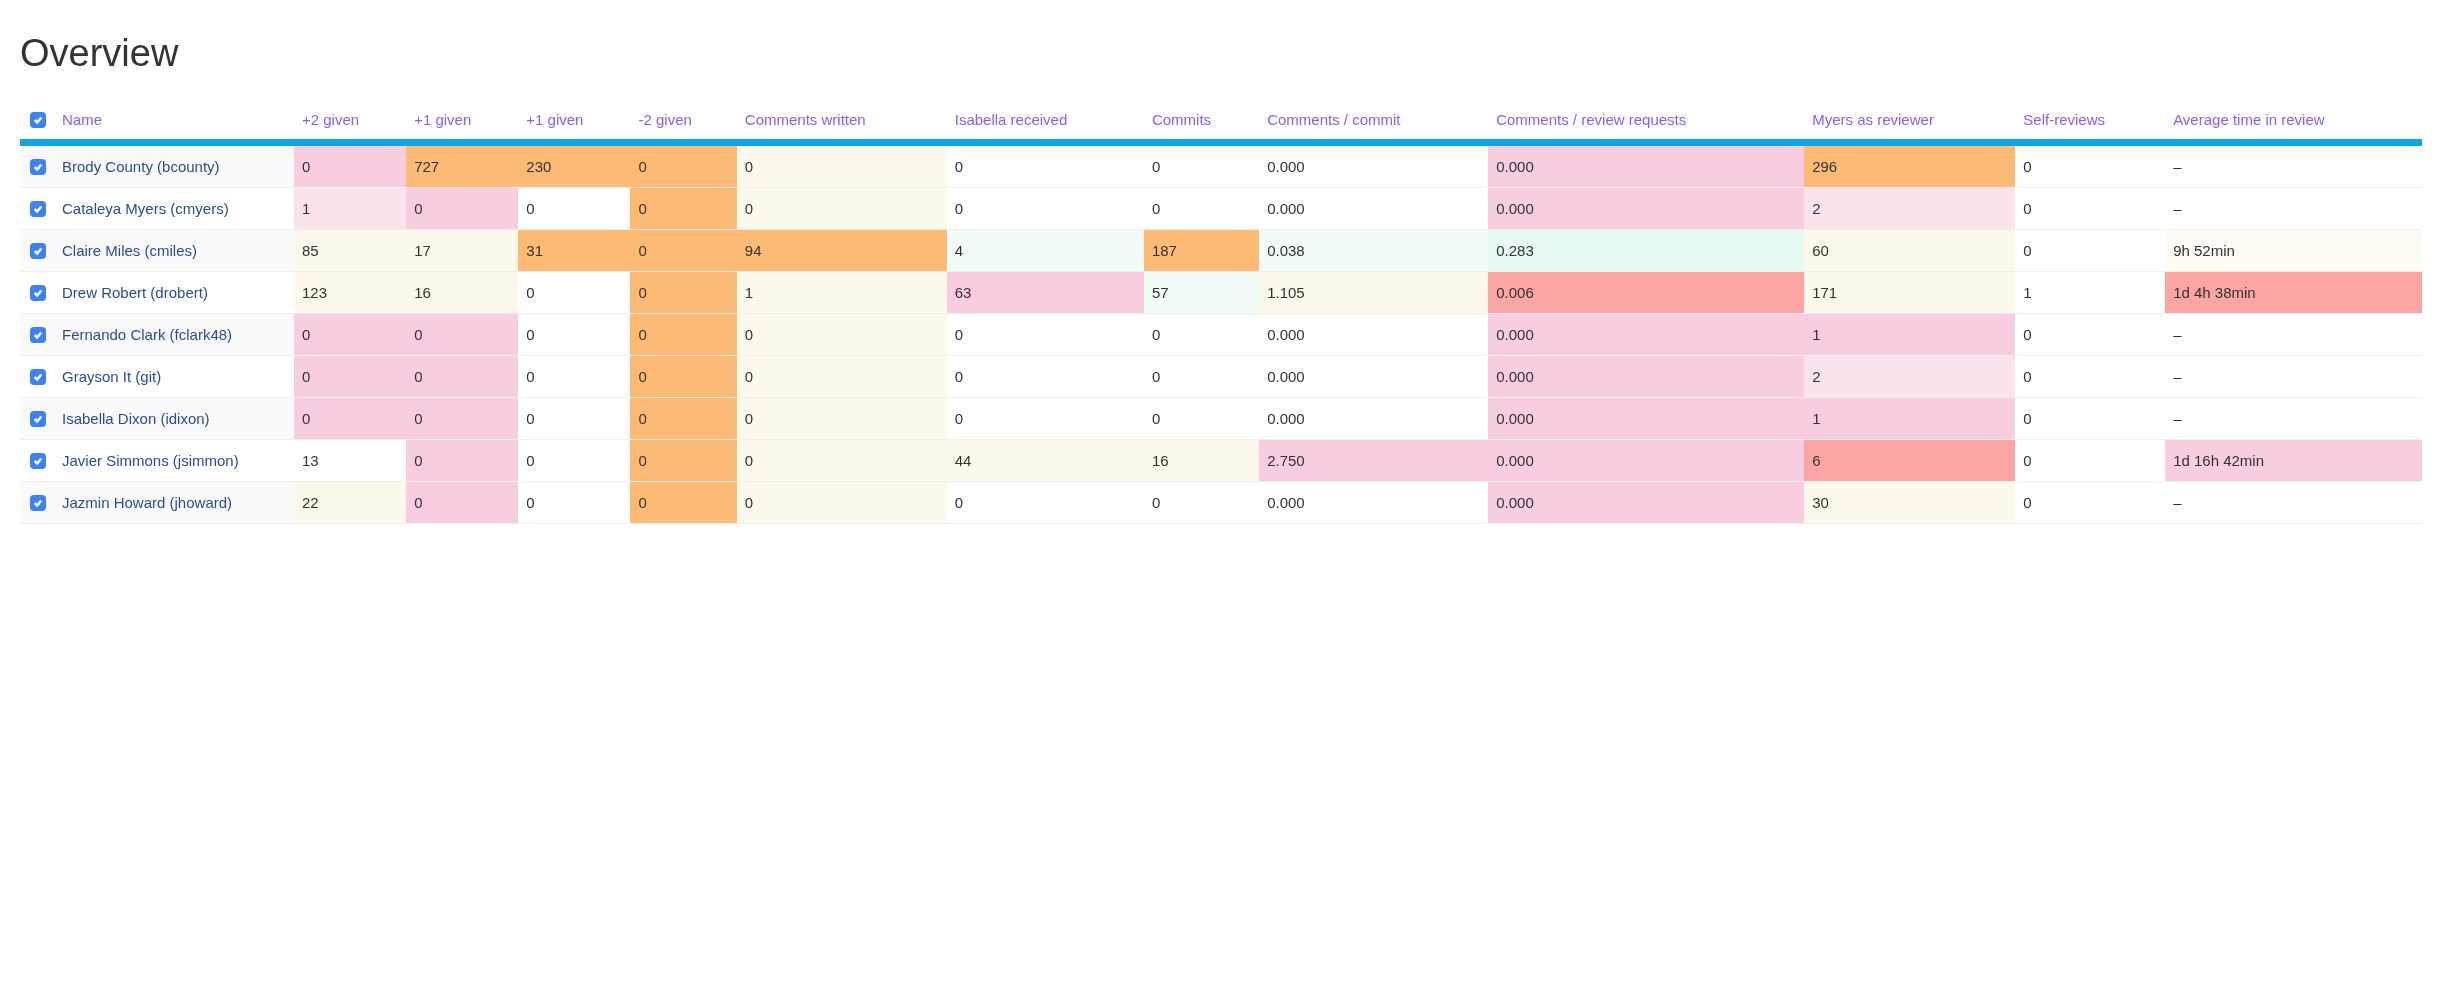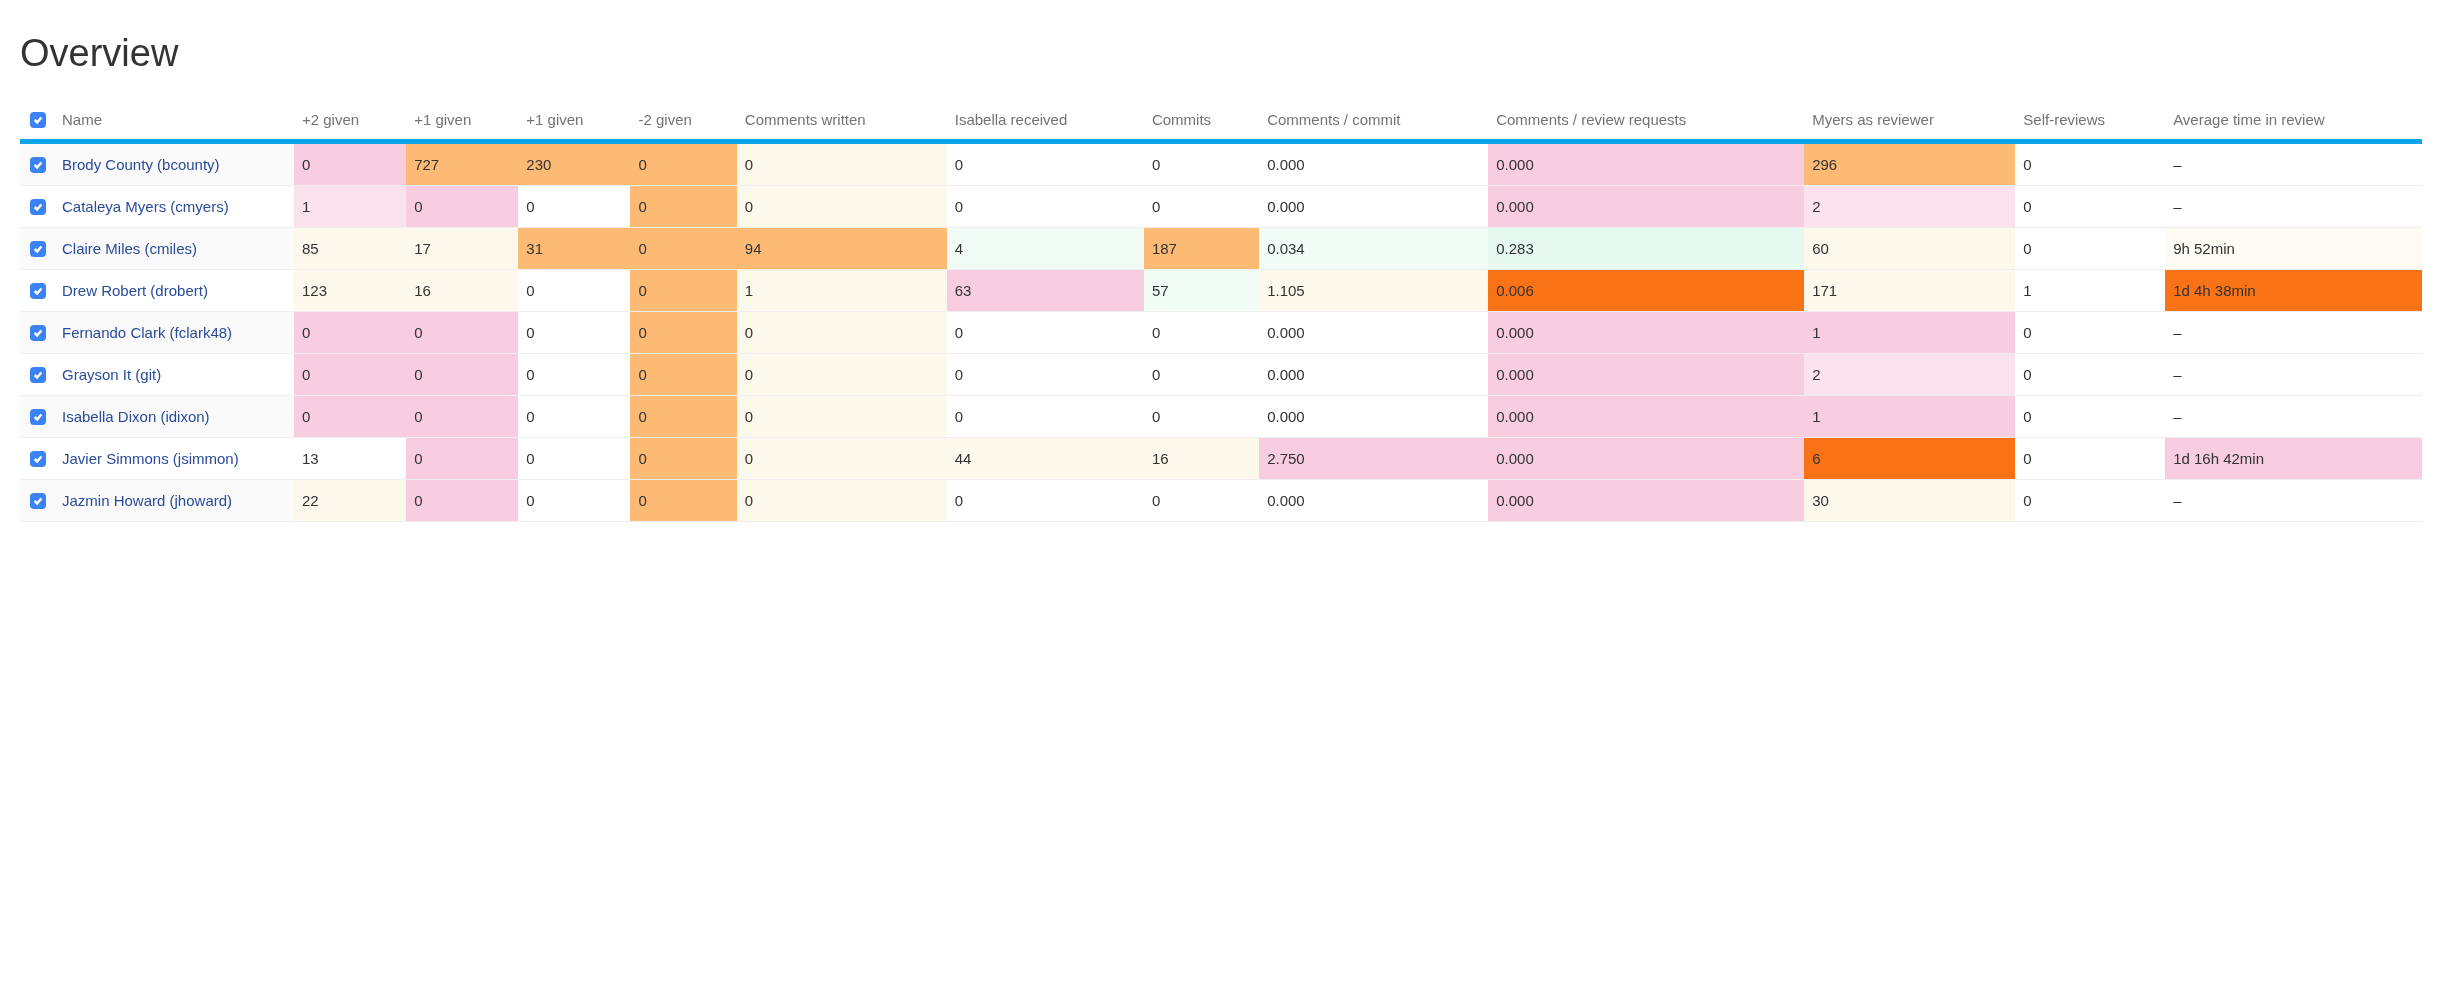--- a/index.html
+++ b/index.html
@@ -19,23 +19,23 @@
     margin-top: 12px;
   }
   table {
     border-collapse: collapse;
     width: 100%;
     font-size: 15px;
   }
   thead th {
     text-align: left;
     font-weight: 400;
-    color: #737373;
+    color: #8b5cf6;
     padding: 8px 8px 10px 8px;
-    border-bottom: 5px solid #0ea5e9;
+    border-bottom: 7px solid #0ea5e9;
     vertical-align: bottom;
     line-height: 1.2;
   }
   tbody td {
     padding: 12px 8px;
     border-bottom: 1px solid #eee;
     color: #333;
     vertical-align: middle;
   }
   tbody tr:nth-child(odd) td.namecell,
@@ -58,21 +58,21 @@
     cursor: pointer;
   }
   .cb svg { width: 10px; height: 10px; stroke: #fff; stroke-width: 3; fill: none; }
   .num { }
   
   .c-mint-strong { background: #fdba74; }
   .c-mint-light  { background: #e6faf2; }
   .c-mint-faint  { background: #f2fcf7; }
   .c-pink-mid    { background: #f8cde0; }
   .c-pink-light  { background: #fbe3ee; }
-  .c-pink-faint  { background: #f97316; }
+  .c-pink-faint  { background: #fca5a5; }
   .c-cream       { background: #fcf8ec; }
   .c-cream-faint { background: #fdfbf4; }
   .c-white       { background: #ffffff; }
 </style>
 </head>
 <body>
 
 <h1>Overview</h1>
 
 <table>
@@ -148,21 +148,21 @@
             </svg>
           </span></td>
         <td class="namecell"><a href="#">Claire Miles (cmiles)</a></td>
         <td class="num c-cream">85</td>
         <td class="num c-cream">17</td>
         <td class="num c-mint-strong">31</td>
         <td class="num c-mint-strong">0</td>
         <td class="num c-mint-strong">94</td>
         <td class="num c-mint-faint">4</td>
         <td class="num c-mint-strong">187</td>
-        <td class="num c-mint-faint">0.034</td>
+        <td class="num c-mint-faint">0.038</td>
         <td class="num c-mint-light">0.283</td>
         <td class="num c-cream">60</td>
         <td class="num c-white">0</td>
         <td class="num c-cream-faint">9h 52min</td>
       </tr>
       <tr>
         <td class="cbcell"><span class="cb">
             <svg viewBox="0 0 12 12">
               <path d="M2 6 L5 9 L10 3"></path>
             </svg>

